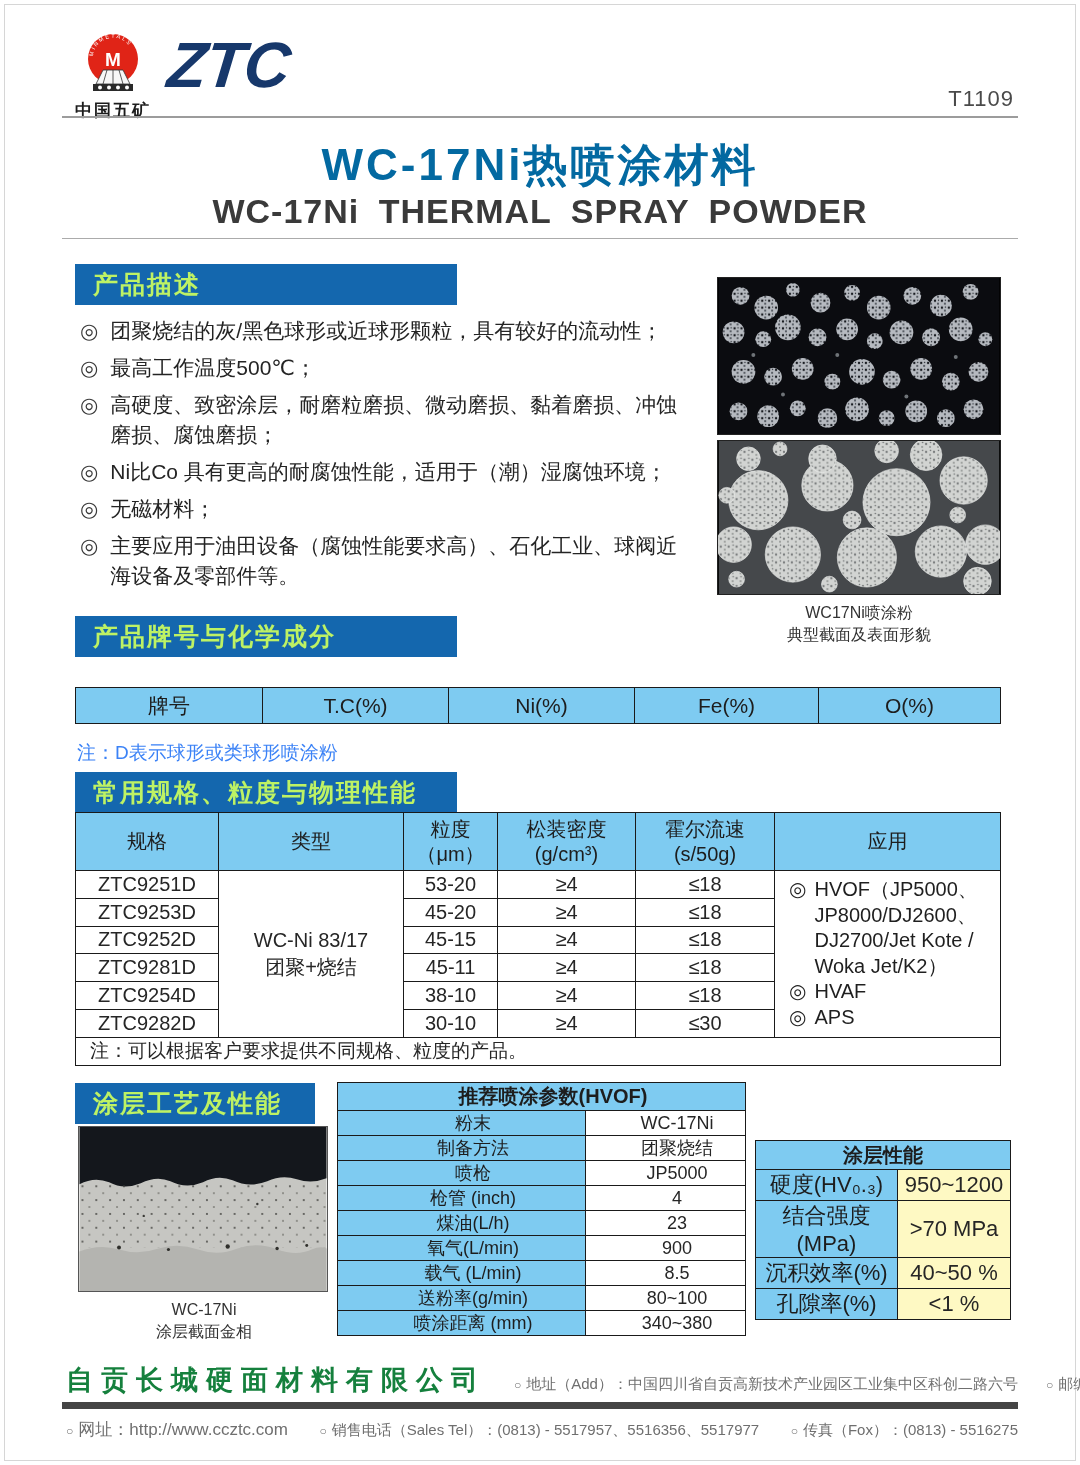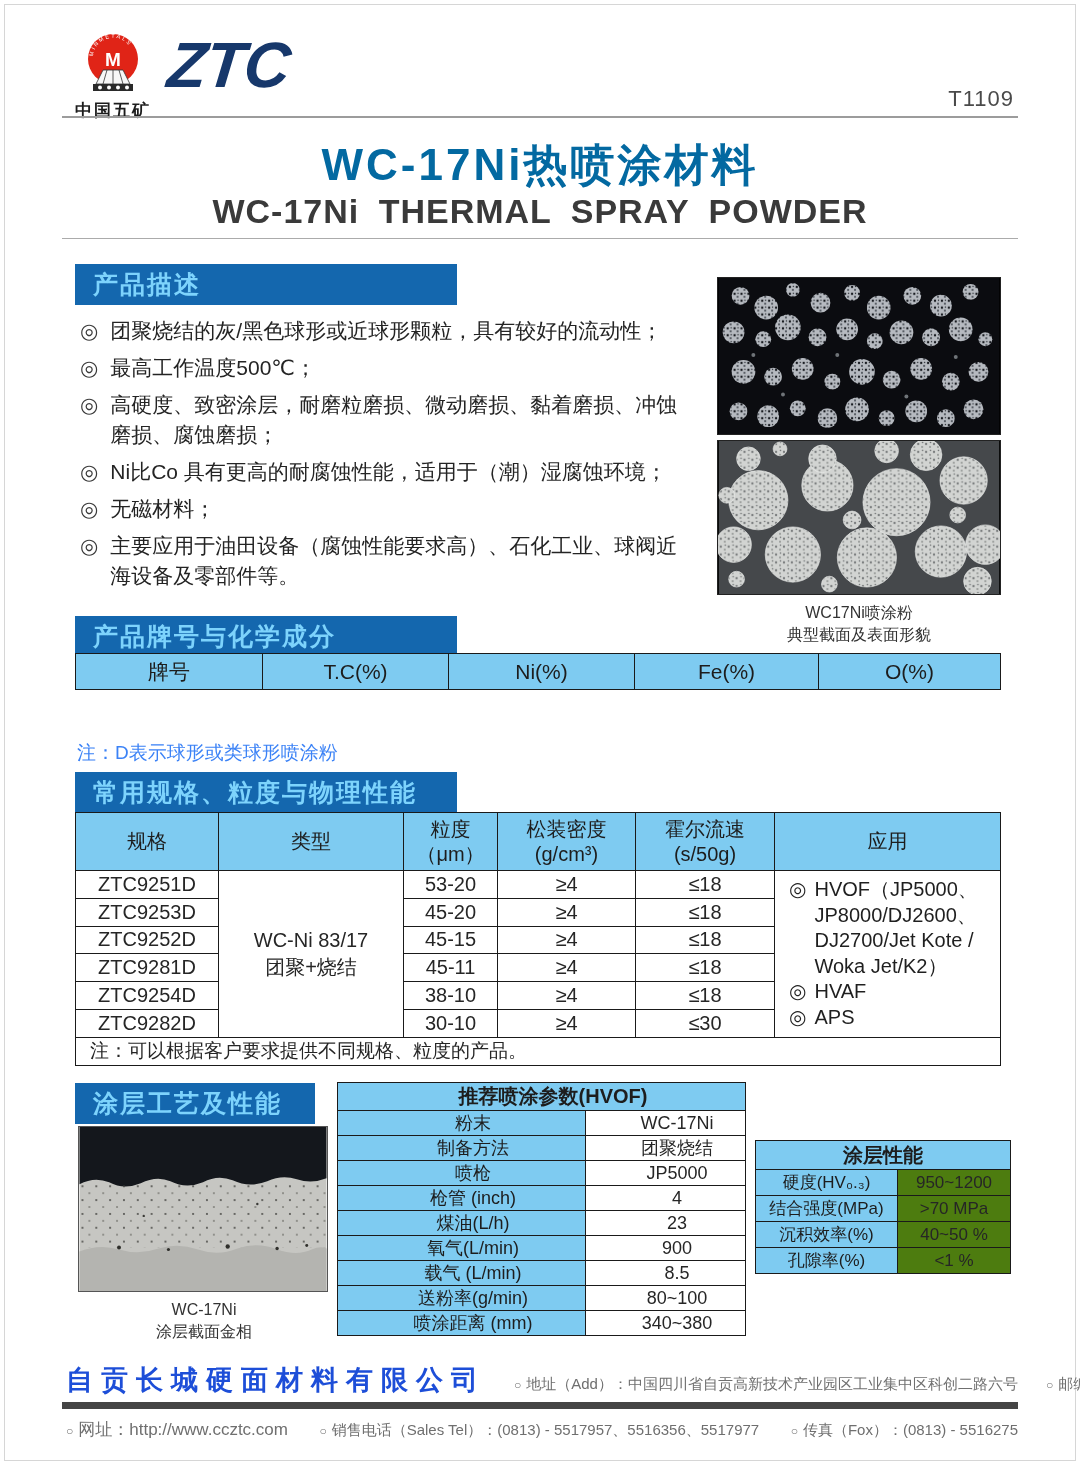--- a/index.html
+++ b/index.html
@@ -17,21 +17,21 @@
   .header-rule { position:absolute; left:62px; right:62px; top:116px; height:2px; background:#9c9c9c; }
 
   
   .title-cn { position:absolute; left:0; right:0; top:136px; text-align:center; font-size:44px; font-weight:bold;
               color:#0369a1; letter-spacing:3px; }
   .title-en { position:absolute; left:0; right:0; top:192px; text-align:center; font-size:34px; font-weight:bold;
               color:#3a3a3a; letter-spacing:1px; word-spacing:9px; }
   .title-rule { position:absolute; left:62px; right:62px; top:238px; height:1px; background:#ababab; }
 
   
-  .banner { position:absolute; background:#1467ae; color:#7dd3fc; font-weight:bold; font-size:25px;
+  .banner { position:absolute; background:#1467ae; color:#bef264; font-weight:bold; font-size:25px;
             line-height:41px; height:41px; padding-left:18px; letter-spacing:2px; }
   .banner.b1 { left:75px; top:264px; width:382px; }
   .banner.b2 { left:75px; top:616px; width:382px; }
   .banner.b3 { left:75px; top:772px; width:382px; }
   .banner.b4 { left:75px; top:1083px; width:240px; }
 
   
   .bullets { position:absolute; left:80px; top:316px; width:612px; list-style:none; }
   .bullets li { display:flex; gap:12px; margin-bottom:7px; font-size:21px; line-height:1.43; color:#242424; }
   .bullets .mk { flex:0 0 auto; font-size:21px; color:#3a3a3a; }
@@ -41,21 +41,21 @@
   .fig-box { width:284px; border:1px solid #222; background:#000; display:block; }
   .fig2 { margin-top:5px; }
   .fig-cap { margin-top:7px; text-align:center; font-size:16px; color:#333; line-height:1.35; }
 
   
   table { border-collapse:collapse; table-layout:fixed; }
   td, th { border:1px solid #1a1a1a; text-align:center; vertical-align:middle; overflow:hidden; }
   .hd { background:#7ecbf1; }
   .pre { white-space:pre-line; }
 
-  .t-comp { position:absolute; left:75px; top:653px; width:925px; }
+  .t-comp { position:absolute; left:75px; top:687px; width:925px; }
   .t-comp th { height:36px; font-size:21px; font-weight:normal; color:#1d1d1d; }
   .t-comp td { height:36px; font-size:21px; background:#fff; }
   .comp-note { position:absolute; left:77px; top:740px; font-size:19px; color:#3b82f6; }
 
   .t-spec { position:absolute; left:75px; top:812px; width:925px; }
   .t-spec th { height:58px; font-size:20px; font-weight:normal; color:#1d1d1d; line-height:1.25; }
   .t-spec td { height:27px; font-size:20px; background:#fff; }
   .t-spec td.typec { font-size:20px; line-height:1.35; }
   .t-spec td.appc { text-align:left; vertical-align:middle; padding:6px 10px 6px 14px; }
   .app-item { display:flex; gap:8px; font-size:20px; line-height:1.28; color:#1f1f1f; }
@@ -68,27 +68,27 @@
   .coat-cap { margin-top:7px; text-align:center; font-size:16px; color:#333; line-height:1.35; }
 
   .t-hvof { position:absolute; left:337px; top:1082px; width:408px; }
   .t-hvof .ttl { height:27px; font-size:20px; font-weight:bold; color:#1d1d1d; }
   .t-hvof td { height:24px; font-size:18px;padding-left:23px; }
   .t-hvof td.lbl { background:#7ecbf1; color:#1d1d1d; }
   .t-hvof td.val { background:#fff; }
 
   .t-perf { position:absolute; left:755px; top:1140px; width:256px; }
   .t-perf .ttl { height:29px; font-size:20px; font-weight:bold; color:#1d1d1d; }
-  .t-perf td { height:26px; font-size:17px; }
+  .t-perf td { height:26px; font-size:22px; }
   .t-perf td.lbl { background:#7ecbf1; color:#1d1d1d; }
-  .t-perf td.val { background:#4d7c0f; }
+  .t-perf td.val { background:#fef9c3; }
 
   
   .f-line1 { position:absolute; left:66px; right:62px; top:1362px; display:flex; align-items:baseline; }
-  .f-company { font-size:27px; font-weight:bold; color:#1d4ed8; letter-spacing:8px; white-space:nowrap; }
+  .f-company { font-size:27px; font-weight:bold; color:#15803d; letter-spacing:8px; white-space:nowrap; }
   .f-item { font-size:15px; color:#6f6f6f; white-space:nowrap; display:flex; align-items:baseline; gap:5px; }
   .f-item .cmk { font-size:12px; }
   .f-line1 .f-item { margin-left:28px; }
   .f-line1 .sp { flex:1; }
   .f-bar { position:absolute; left:62px; right:62px; top:1402px; height:7px; background:#454545; }
   .f-line2 { position:absolute; left:66px; right:62px; top:1418px; display:flex; justify-content:space-between; align-items:baseline; }
   .f-line2 .web { font-size:17px; }
 </style>
 </head>
 <body>

